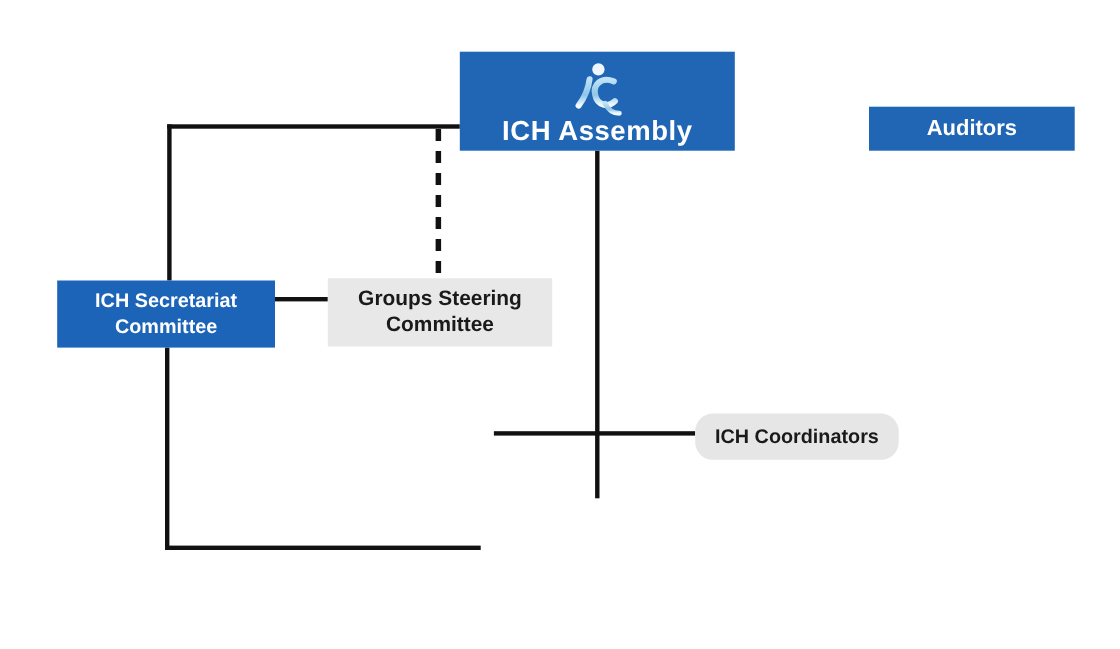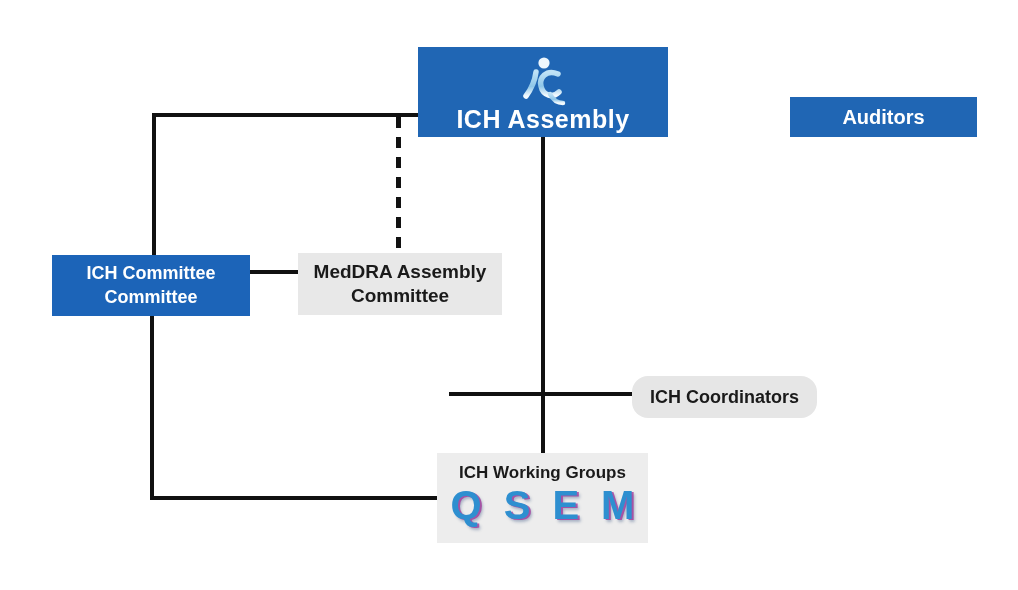--- a/index.html
+++ b/index.html
@@ -106,37 +106,28 @@
       </defs>
       <circle cx="27" cy="8" r="5.6" fill="#eef7fd"></circle>
       <path d="M19 17 C18 25 15 33 9 41" stroke="url(#lg1)" stroke-width="5.5" fill="none" stroke-linecap="round"></path>
       <path d="M41 19 C29 14 22 23 24 31 C26 41 36 43 42 37" stroke="url(#lg1)" stroke-width="5.5" fill="none" stroke-linecap="round"></path>
       <path d="M33 39 C36 45 41 48 46 48" stroke="url(#lg1)" stroke-width="4.5" fill="none" stroke-linecap="round"></path>
     </svg>
     <div class="label">ICH Assembly</div>
   </div>
 
   <div class="node blue management">
-    <span>ICH Committee</span>
+    <span>ICH Secretariat</span>
     <span>Committee</span>
   </div>
 
   <div class="node gray meddra">
-    <span>MedDRA Assembly</span>
+    <span>Groups Steering</span>
     <span>Committee</span>
   </div>
 
 
   <div class="node gray coordinators">
     <span>ICH Coordinators</span>
   </div>
 
-  <div class="node gray working">
-    <span>ICH Working Groups</span>
-    <div class="letters-row">
-      <span class="letter">Q</span>
-      <span class="letter">S</span>
-      <span class="letter">E</span>
-      <span class="letter">M</span>
-    </div>
-  </div>
 
 </div>
 
 </body></html>

